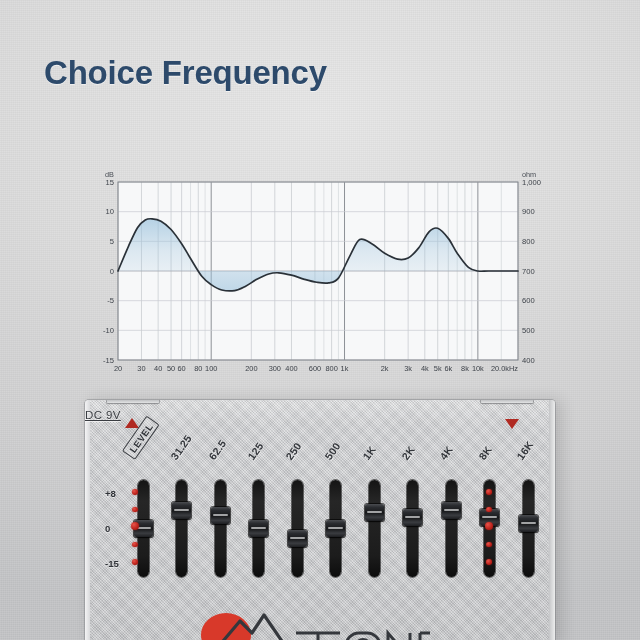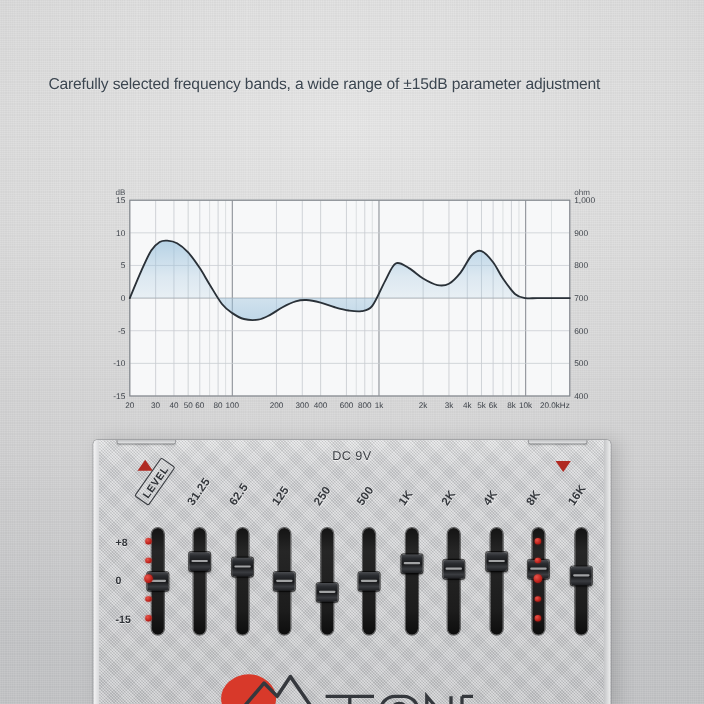--- a/index.html
+++ b/index.html
@@ -73,23 +73,24 @@
   .jack.left{left:22px;}
   .jack.right{right:22px;}
 
   .tri{position:absolute;width:0;height:0;}
   .tri.up{border-left:7px solid transparent;border-right:7px solid transparent;
     border-bottom:10px solid #b02a22;}
   .tri.down{border-left:7px solid transparent;border-right:7px solid transparent;
     border-top:10px solid #b02a22;}
 
   .dc-label{
-    position:absolute;left:0;right:0;top:9px;text-align:center;
+    position:absolute;left:0;right:0;top:9px;
     font-size:11.5px;color:#3a3d42;letter-spacing:.4px;font-weight:500;
     text-shadow:0 1px 0 rgba(255,255,255,.6);
+    text-decoration:underline;
   }
 
   .band-label{
     position:absolute;font-size:10.5px;color:#34373c;font-weight:600;
     letter-spacing:.3px;white-space:nowrap;
     transform-origin:left bottom;transform:rotate(-55deg);
     text-shadow:0 1px 0 rgba(255,255,255,.5);
   }
   .level-box{
     position:absolute;
@@ -126,21 +127,21 @@
 
   
   .logo{position:absolute;left:115px;bottom:-14px;height:56px;}
 </style>
 </head>
 <body>
 
 <div class="bg-noise"></div>
 
 <div class="header">
-  <p class="subline">Carefully selected frequency bands, a wide range of ±15dB parameter adjustment</p>
+  <h1 class="headline">Choice Frequency</h1>
 </div>
 
 <div class="chart-wrap">
   <svg class="chart-svg" id="eq-chart" width="448" height="210" viewBox="0 0 448 210">
       <defs>
         <linearGradient id="areaFade" x1="0" y1="0" x2="0" y2="1">
           <stop offset="0" stop-color="#9dc3dd" stop-opacity=".72"></stop>
           <stop offset=".45" stop-color="#9dc3dd" stop-opacity=".30"></stop>
           <stop offset="1" stop-color="#9dc3dd" stop-opacity=".03"></stop>
         </linearGradient>

